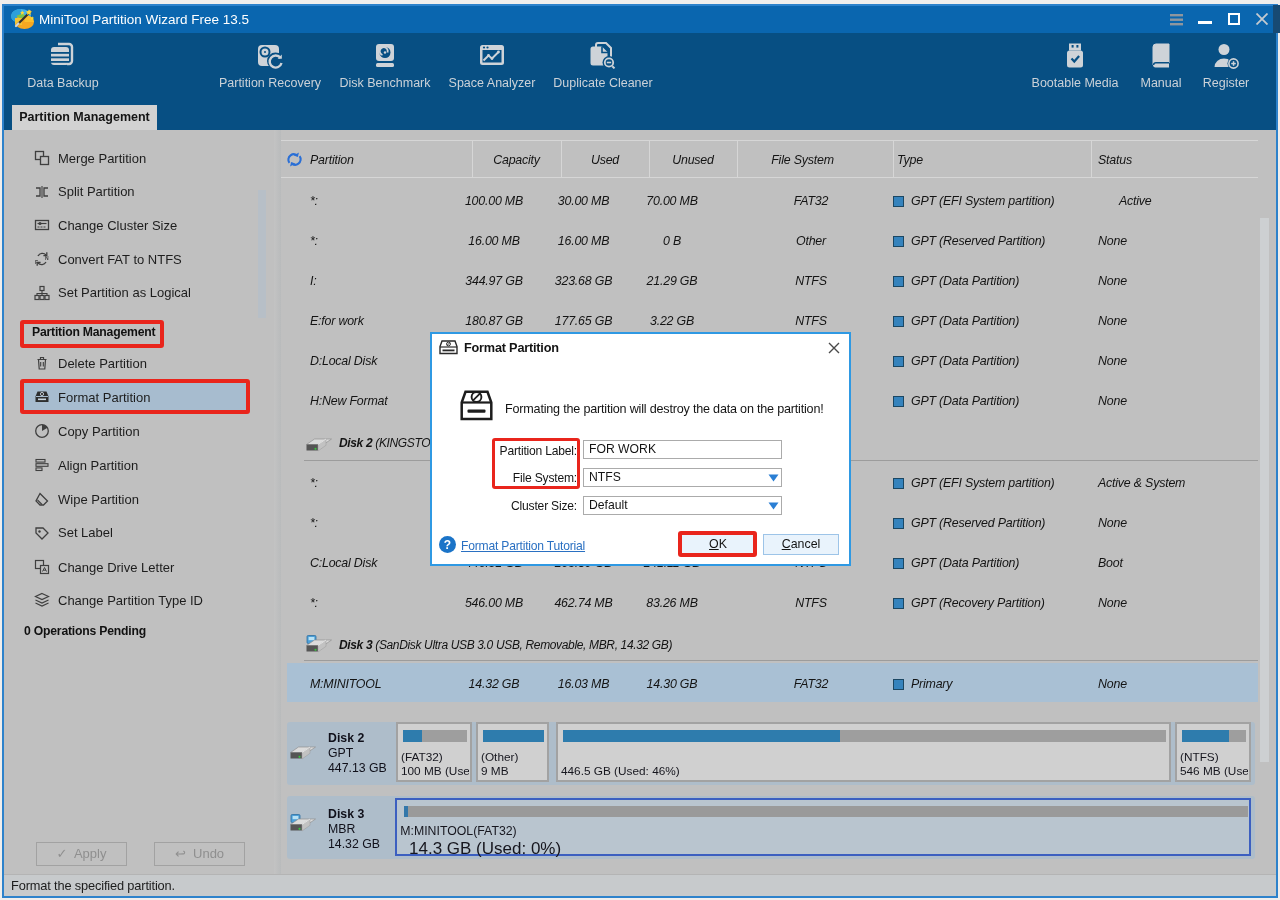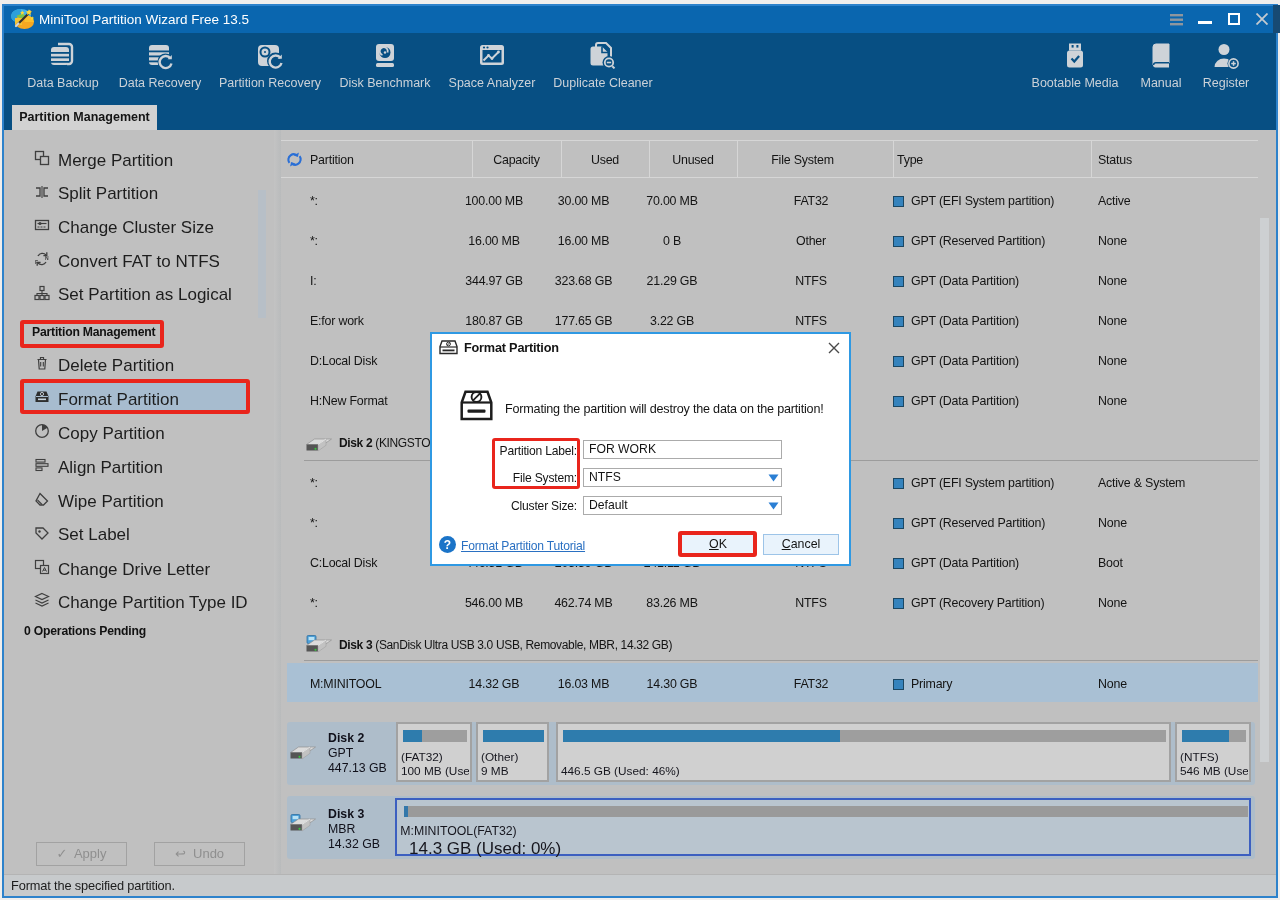--- a/index.html
+++ b/index.html
@@ -11,28 +11,28 @@
   #titlebar { position:absolute; left:0; top:0; width:1272px; height:27px; background:#0a66af; }
   #titletxt { position:absolute; left:35px; top:6px; color:#fff; font-size:13.5px; }
   #toolbar { position:absolute; left:0; top:27px; width:1272px; height:72px; background:#074f83; }
   .tbitem { position:absolute; top:36px; text-align:center; color:#ccd2d8; font-size:12.5px; }
   .tbitem svg { display:block; margin:0 auto 6px auto; }
   #tabrow { position:absolute; left:0; top:99px; width:1272px; height:25px; background:#074f83; }
   #tab1 { position:absolute; left:8px; top:0; width:145px; height:25px; background:#d2d2d2;
     color:#141414; font-weight:bold; font-size:12.5px; line-height:25px; text-align:center; }
   #content { position:absolute; left:0; top:124px; width:1272px; height:744px; background:#c0c0c0; }
   .abs { position:absolute; }
-  .mi { position:absolute; left:54px; color:#1d1d1d; font-size:17px; white-space:nowrap; }
+  .mi { position:absolute; left:54px; color:#1d1d1d; font-size:13px; white-space:nowrap; }
   .mi-ic { position:absolute; left:30px; width:16px; height:16px; }
   .shead { position:absolute; color:#111; font-size:12.2px; font-weight:bold; white-space:nowrap; letter-spacing:-0.2px; }
   #fmtrow { position:absolute; left:20px; top:253px; width:224px; height:29px; background:#a7bccf; }
   #sbdivider { position:absolute; left:270px; top:0; width:7px; height:744px;
     background:linear-gradient(90deg,#c3c3c3,#b9bbbc); }
   #sbscroll { position:absolute; left:254px; top:60px; width:8px; height:128px; background:#b7bfc7; }
-  #tablearea { position:absolute; left:277px; top:0; width:981px; height:744px; }
+  #tablearea { position:absolute; left:277px; top:0; width:981px; height:744px;font-style:italic; }
   .hline { position:absolute; background:#d6d6d6; }
   .cell { position:absolute; color:#141414; font-size:12.4px; white-space:nowrap; letter-spacing:-0.2px; }
   .num { text-align:center; }
   .ctr { text-align:center; }
   .tsq { position:absolute; width:11px; height:11px; background:#3583bd; border:1.5px solid #1b4763; }
   .gsep { position:absolute; background:#9c9c9c; height:1px; }
   #hirow { position:absolute; left:6px; top:533px; width:971px; height:39px; background:#a9c0d4; }
   #vthumb { position:absolute; left:1256px; top:88px; width:9px; height:544px; background:#cdd0d2; }
   .dpanel { position:absolute; left:283px; width:968px; background:#aebdca; border-radius:3px; }
   .dblock { position:absolute; background:#d0d0d0; border:2px solid #a2a2a2; }
@@ -85,29 +85,20 @@
       <path d="M0.5 0.5 L11.5 11.5 M11.5 0.5 L0.5 11.5" stroke="#c4cad0" stroke-width="1.8"></path>
     </svg>
     <div id="toolbar"></div>
     <div class="tbitem" style="left:13px;width:92px"><svg width="30" height="28" viewBox="0 0 30 28">
           <path d="M10 2 h11 a3 3 0 0 1 3 3 v14 a3 3 0 0 1 -3 3 h-2" fill="none" stroke="#ced3d8" stroke-width="2.4"></path>
           <rect x="3" y="5" width="18" height="18" rx="3" fill="#ced3d8"></rect>
           <rect x="3" y="10" width="18" height="1.8" fill="#074f83"></rect>
           <rect x="3" y="14.5" width="18" height="1.8" fill="#074f83"></rect>
           <rect x="3" y="19" width="18" height="1.8" fill="#074f83"></rect>
         </svg>Data Backup</div>
-    <div class="tbitem" style="left:106px;width:100px"><svg width="30" height="28" viewBox="0 0 30 28">
-          <rect x="4" y="3" width="20" height="20" rx="3" fill="#ced3d8"></rect>
-          <rect x="4" y="8.5" width="20" height="1.8" fill="#074f83"></rect>
-          <rect x="4" y="13.5" width="20" height="1.8" fill="#074f83"></rect>
-          <rect x="4" y="18.5" width="20" height="1.8" fill="#074f83"></rect>
-          <circle cx="20.5" cy="19.5" r="8" fill="#074f83"></circle>
-          <path d="M25.5 16.5 a6 6 0 1 0 1 5" fill="none" stroke="#ced3d8" stroke-width="2.4"></path>
-          <path d="M26.8 13 v4.2 h-4.2 z" fill="#ced3d8"></path>
-        </svg>Data Recovery</div>
     <div class="tbitem" style="left:207px;width:118px"><svg width="32" height="28" viewBox="0 0 32 28">
           <rect x="4" y="3" width="21" height="21" rx="4" fill="#ced3d8"></rect>
           <circle cx="11" cy="10" r="4.5" fill="none" stroke="#074f83" stroke-width="2"></circle>
           <circle cx="11" cy="10" r="1" fill="#074f83"></circle>
           <circle cx="21.5" cy="19" r="8.5" fill="#074f83"></circle>
           <path d="M26.5 16 a6 6 0 1 0 1 5" fill="none" stroke="#ced3d8" stroke-width="2.4"></path>
           <path d="M27.8 12.5 v4.2 h-4.2 z" fill="#ced3d8"></path>
         </svg>Partition Recovery</div>
     <div class="tbitem" style="left:327px;width:108px"><svg width="28" height="28" viewBox="0 0 28 28">
           <rect x="5" y="2" width="18" height="17" rx="3" fill="#ced3d8"></rect>
@@ -269,21 +260,21 @@
       <div class="cell ctr" style="left:444px;top:22.5px;width:155px">File System</div>
       <div class="cell" style="left:616px;top:22.5px">Type</div>
       <div class="cell" style="left:817px;top:22.5px">Status</div>
       <div class="cell" style="left:29px;top:63.7px">*:</div>
       <div class="cell num" style="left:150px;top:63.7px;width:126px">100.00 MB</div>
       <div class="cell num" style="left:240px;top:63.7px;width:125px">30.00 MB</div>
       <div class="cell num" style="left:330px;top:63.7px;width:122px">70.00 MB</div>
       <div class="cell ctr" style="left:450px;top:63.7px;width:160px">FAT32</div>
       <div class="tsq" style="left:612px;top:65.5px"></div>
       <div class="cell" style="left:630px;top:63.7px">GPT (EFI System partition)</div>
-      <div class="cell" style="left:817px;top:63.7px">Active</div>
+      <div class="cell" style="left:838px;top:63.7px">Active</div>
       <div class="cell" style="left:29px;top:103.7px">*:</div>
       <div class="cell num" style="left:150px;top:103.7px;width:126px">16.00 MB</div>
       <div class="cell num" style="left:240px;top:103.7px;width:125px">16.00 MB</div>
       <div class="cell num" style="left:330px;top:103.7px;width:122px">0 B</div>
       <div class="cell ctr" style="left:450px;top:103.7px;width:160px">Other</div>
       <div class="tsq" style="left:612px;top:105.5px"></div>
       <div class="cell" style="left:630px;top:103.7px">GPT (Reserved Partition)</div>
       <div class="cell" style="left:817px;top:103.7px">None</div>
       <div class="cell" style="left:29px;top:143.7px">I:</div>
       <div class="cell num" style="left:150px;top:143.7px;width:126px">344.97 GB</div>

